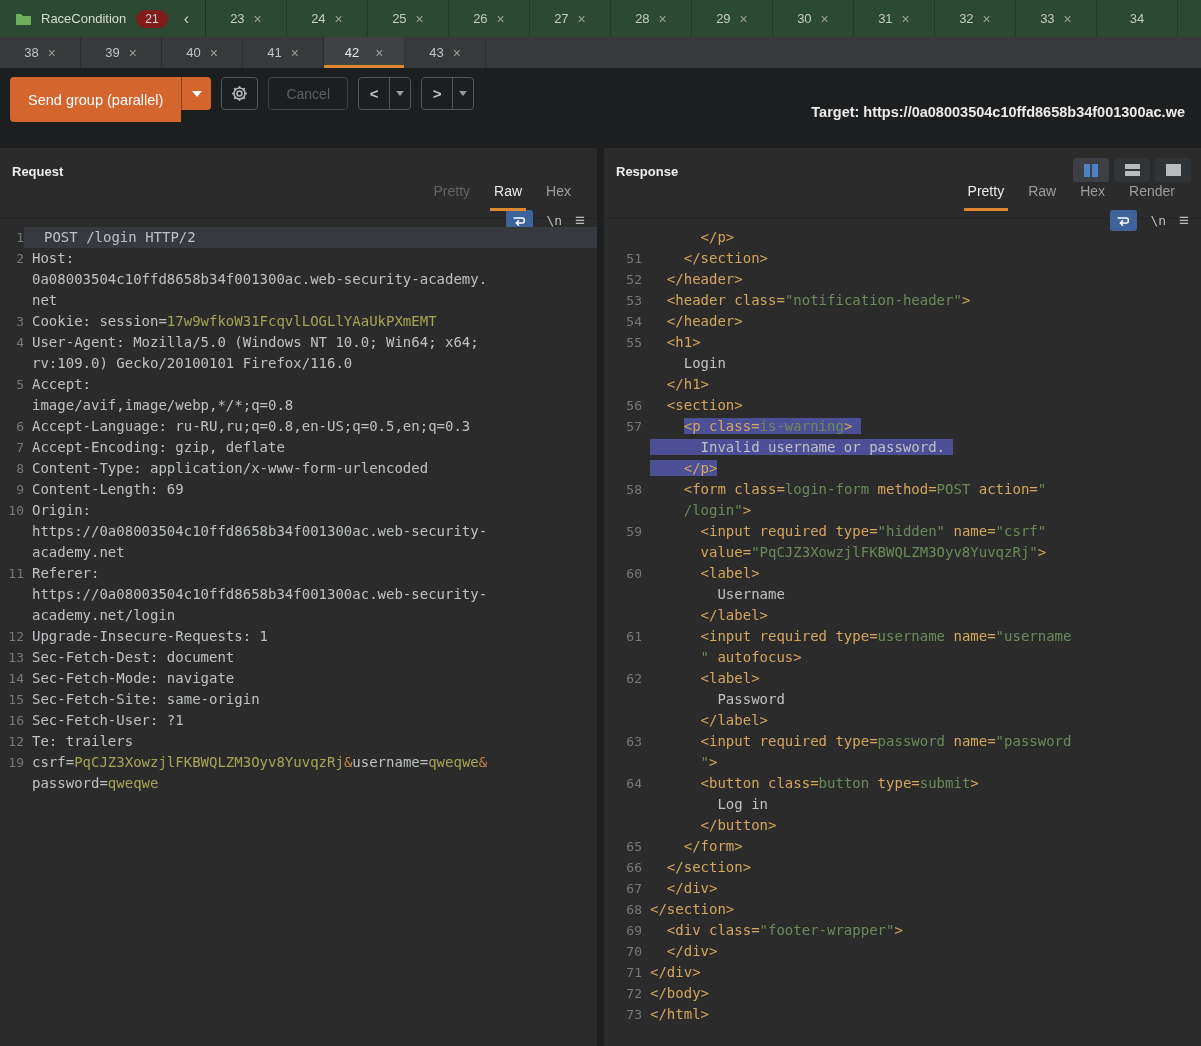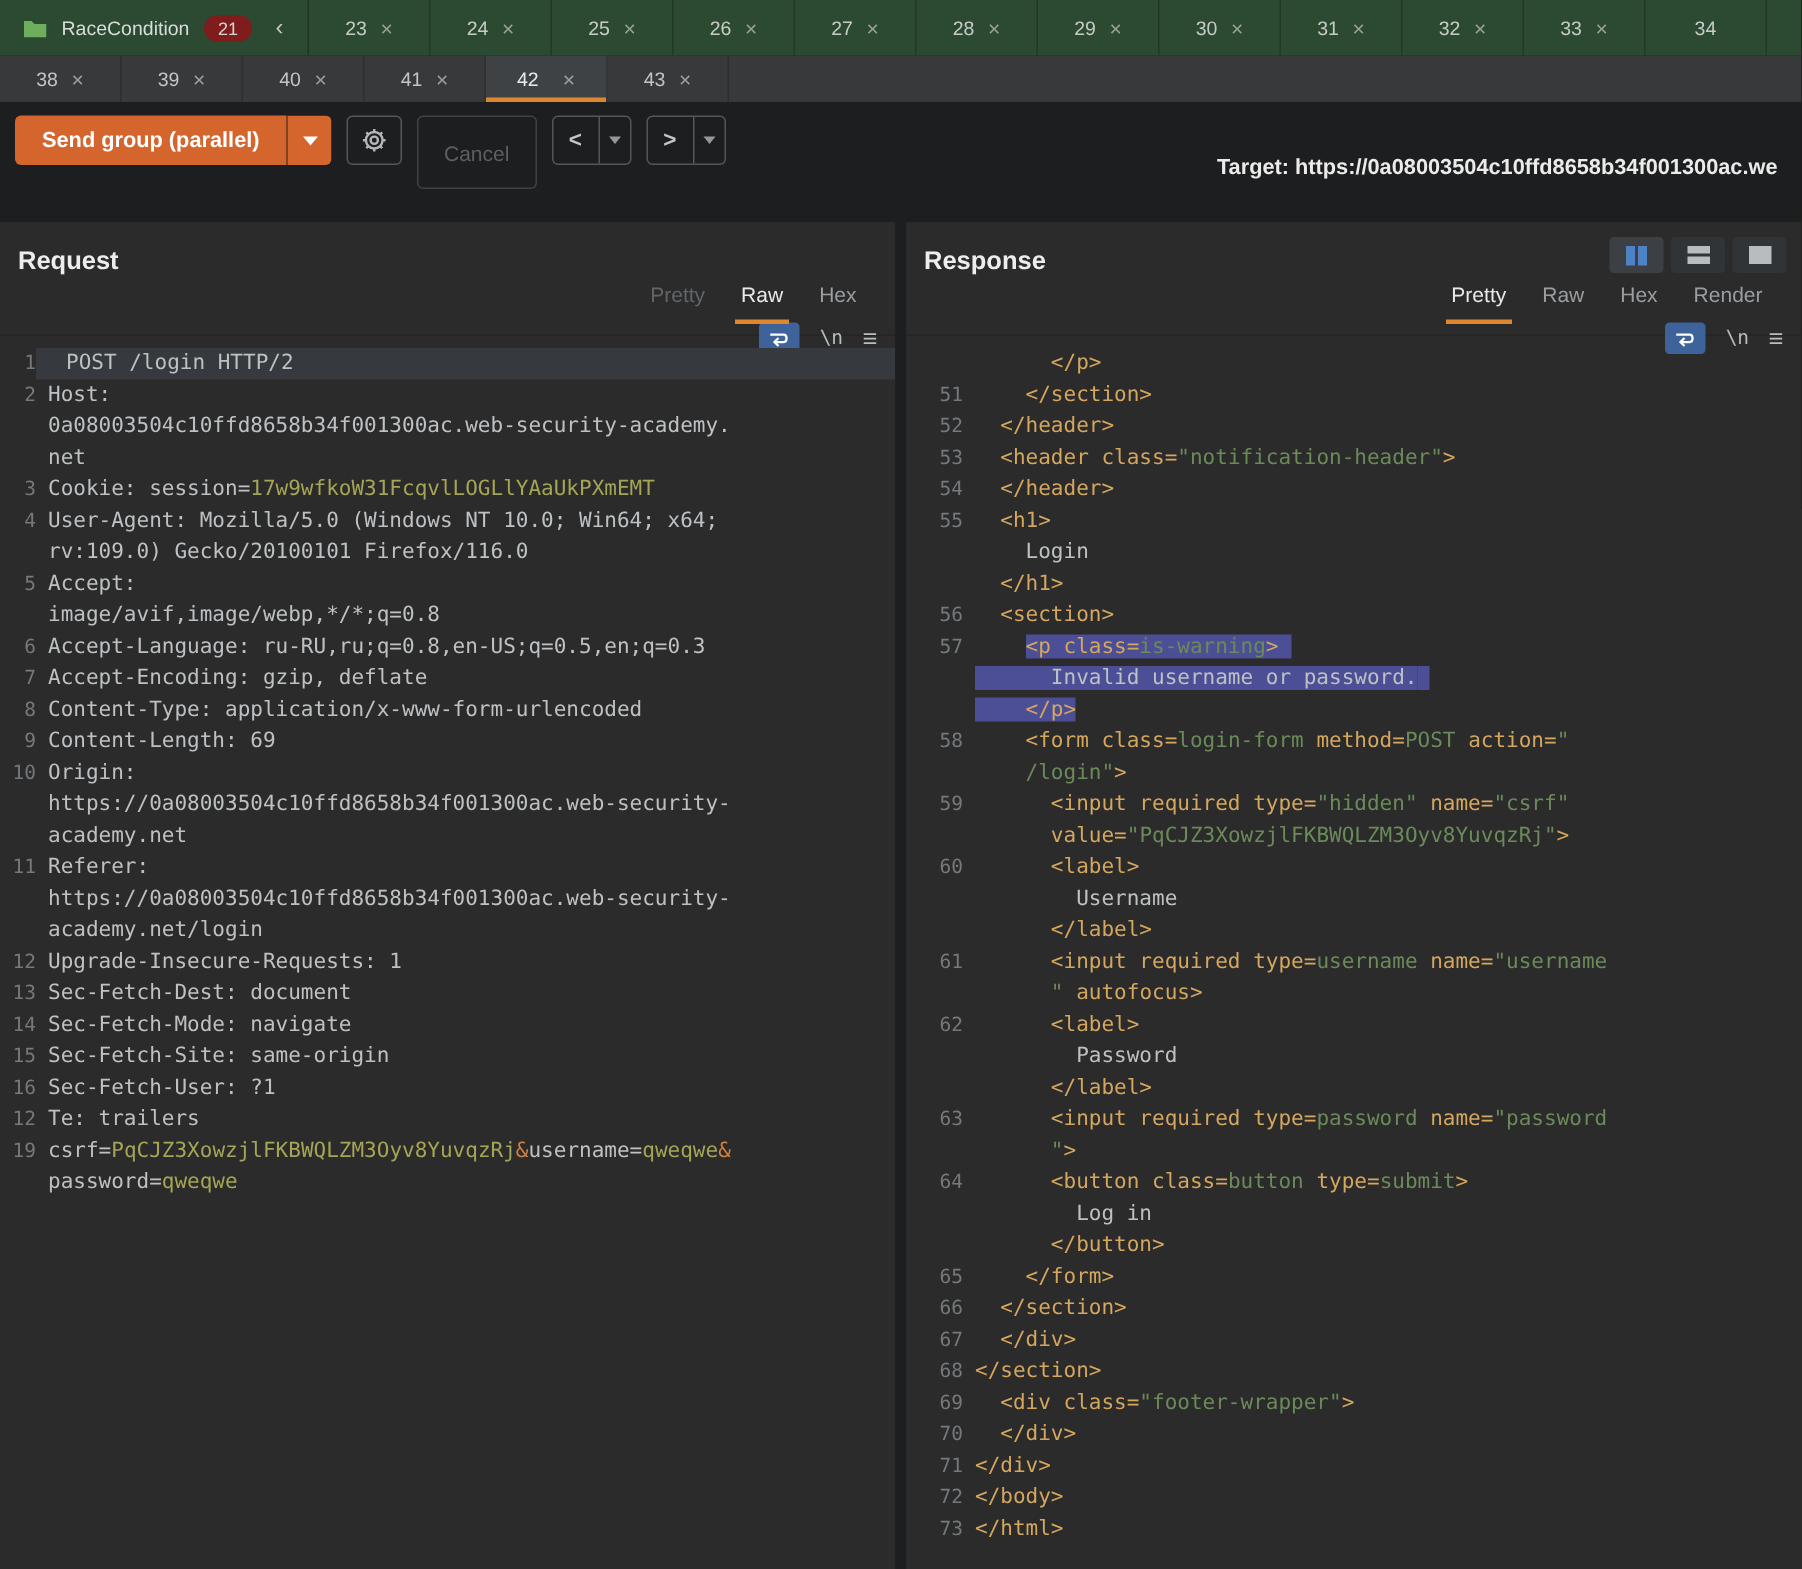--- a/index.html
+++ b/index.html
@@ -16,43 +16,43 @@
   .tab .tlabel{pointer-events:none;}
   .tab .x{color:#9ba19b;font-size:14px;}
   .row2{height:31px;background:#37393b;display:flex;align-items:stretch;}
   .row2 .tab{color:#c2c5c7;border-right:1px solid rgba(0,0,0,.18);}
   .row2 .tab.sel{background:#3f4245;color:#e9e9e9;gap:16px;}
   .row2 .tab.sel::after{content:"";position:absolute;left:0;right:0;bottom:0;height:3px;background:var(--accent-orange,#df872e);}
 
   
   .toolbar{height:80px;background:#1d1e1f;display:flex;align-items:flex-start;padding:9px 12px 0 10px;}
   .sendgrp{display:flex;flex:none;}
-  .send-main{background:var(--send-button,#d4652c);color:#fff;font-weight:bold;font-size:14.5px;height:33px;
+  .send-main{background:var(--send-button,#d4652c);color:#fff;font-weight:normal;font-size:14.5px;height:45px;
              display:flex;align-items:center;padding:0 18px;border-radius:4px 0 0 4px;cursor:default;}
   .send-caret{background:var(--send-button,#d4652c);width:30px;height:33px;display:flex;align-items:center;justify-content:center;
               border-left:1px solid rgba(0,0,0,.35);border-radius:0 4px 4px 0;}
   .tri{width:0;height:0;border-left:5px solid transparent;border-right:5px solid transparent;border-top:6px solid #fff;}
   .tri.sm{border-left-width:4px;border-right-width:4px;border-top:5px solid #94989a;}
   .iconbtn{margin-left:10px;width:37px;height:33px;border:1px solid #55585a;border-radius:4px;background:transparent;
            display:flex;align-items:center;justify-content:center;}
-  .btn-cancel{margin-left:10px;height:49px;padding:0 17px;border:1px solid #404345;border-radius:4px;background:transparent;
+  .btn-cancel{margin-left:10px;height:33px;padding:0 17px;border:1px solid #404345;border-radius:4px;background:transparent;
               color:#5b5f61;font-size:14px;display:flex;align-items:center;}
   .splitbtn{margin-left:10px;height:33px;border:1px solid #54575a;border-radius:4px;display:flex;align-items:stretch;color:#c3c6c8;}
   .splitbtn .nav-main{width:30px;display:flex;align-items:center;justify-content:center;font-size:15px;font-weight:bold;}
   .splitbtn .nav-caret{width:21px;border-left:1px solid #54575a;display:flex;align-items:center;justify-content:center;}
   .target{margin-left:auto;margin-top:27px;font-size:14.5px;font-weight:bold;color:#ebebeb;white-space:nowrap;}
   .target span{margin-right:4px;}
 
   
   .panels{display:flex;height:898px;}
   .panel{background:#2b2b2b;display:flex;flex-direction:column;overflow:hidden;}
   .panel.req{width:597px;flex:none;}
   .gap{width:7px;background:#1d1e1f;flex:none;}
   .panel.resp{flex:1;position:relative;}
-  .panel-title{padding:16px 12px 4px;font-size:17px;font-weight:bold;color:#ededed;}
+  .panel-title{padding:16px 12px 4px;font-size:13px;font-weight:bold;color:#ededed;}
   .ptabs{display:flex;align-items:flex-end;padding:0 12px;height:36px;border-bottom:1px solid #232425;flex-direction:column;}
   .ptab-list{display:flex;align-items:flex-end;}
   .ptab{padding:0 10px 11px;font-size:14px;color:#9a9ea1;position:relative;margin-right:4px;cursor:default;}
   .ptab.active{color:#e9e9e9;}
   .ptab.active::after{content:"";position:absolute;left:6px;right:6px;bottom:-1px;height:3px;background:var(--accent-orange,#df872e);}
   .ptab.disabled{color:#616568;}
   .ptab-icons{margin-left:auto;display:flex;align-items:center;gap:13px;margin-bottom:8px;}
   .icon-wrap{width:27px;height:21px;background:var(--wrap-icon-blue,#3d639a);border-radius:3px;display:flex;align-items:center;justify-content:center;}
   .icon-nl{font-family:"DejaVu Sans Mono",monospace;font-size:13px;color:#b9bcbe;}
   .icon-menu{font-size:17px;color:#b9bcbe;line-height:1;}

